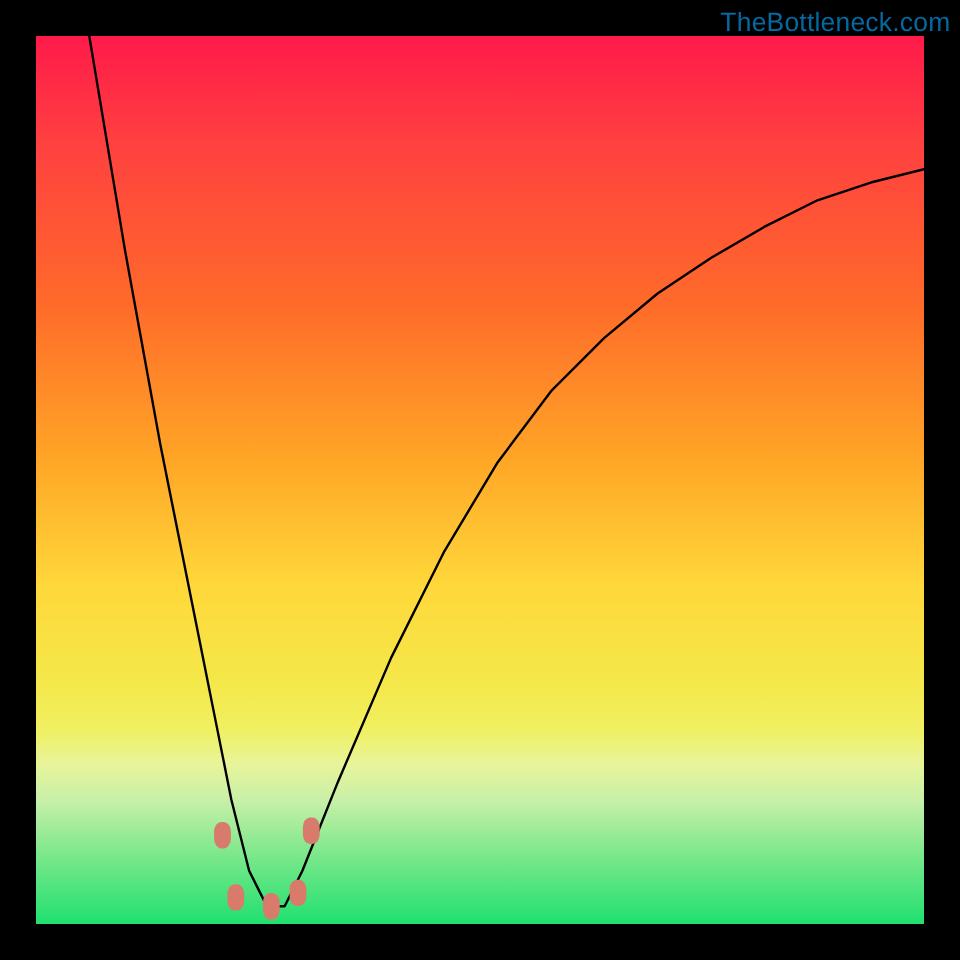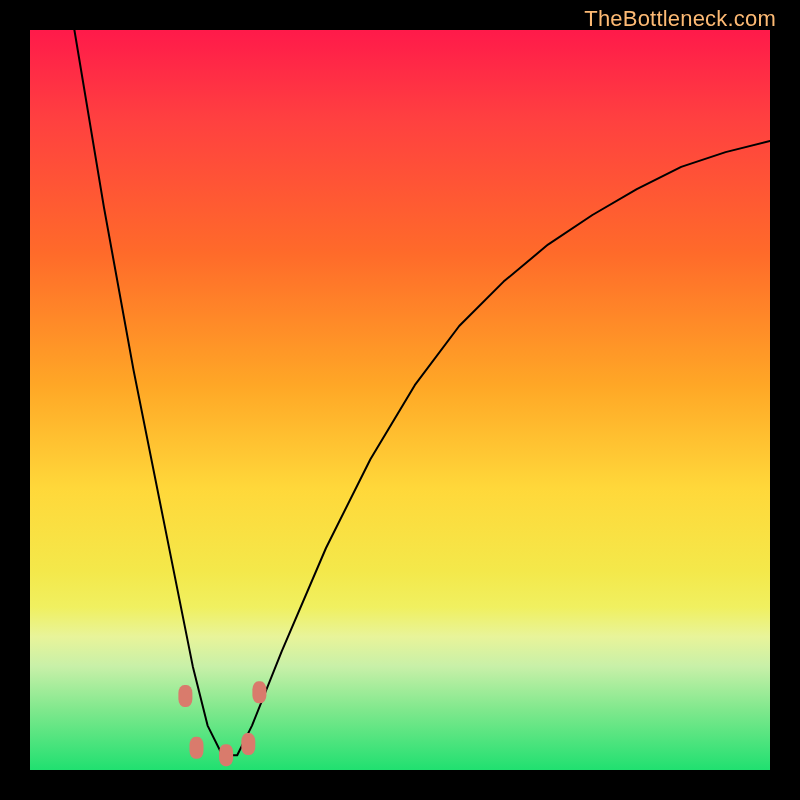--- a/index.html
+++ b/index.html
@@ -6,24 +6,24 @@
   html, body { width: 800px; height: 800px; overflow: hidden; background: #000; }
   .frame {
     position: relative;
     width: 800px;
     height: 800px;
     background: #000;
   }
   .watermark {
     position: absolute;
     top: 6px;
-    right: 24px;
+    right: 8px;
     font-family: Arial, Helvetica, sans-serif;
     font-size: 22px;
-    color: #fdba74;
+    color: #0369a1;
     letter-spacing: 0.2px;
     z-index: 10;
   }
   .plot-area {
     position: absolute;
     left: 30px;
     top: 30px;
     width: 740px;
     height: 740px;
     background: linear-gradient(to bottom,

